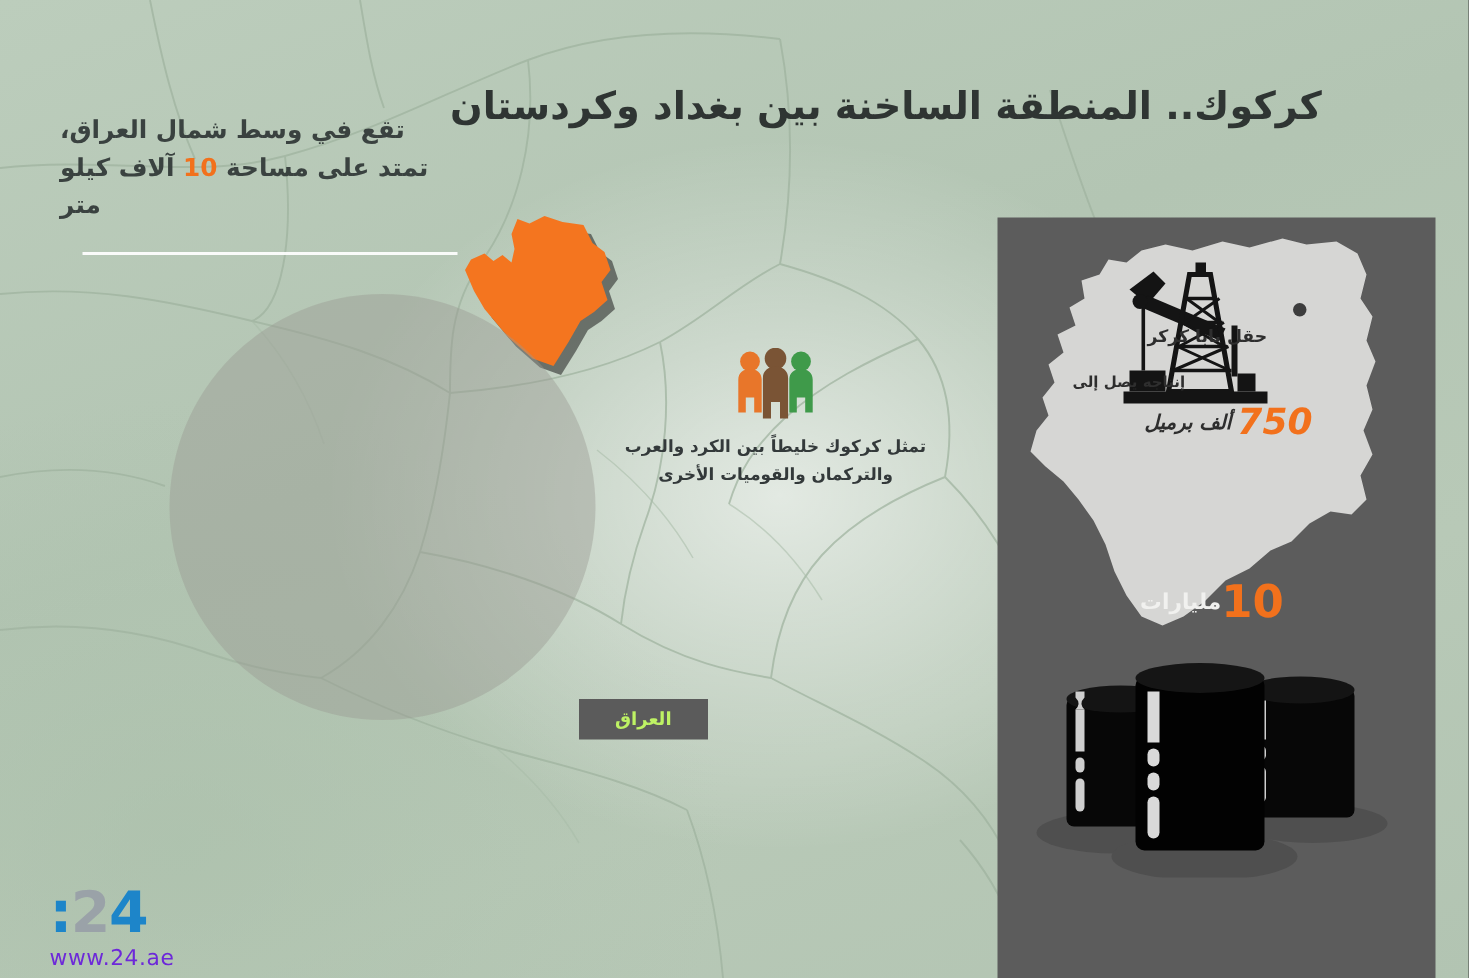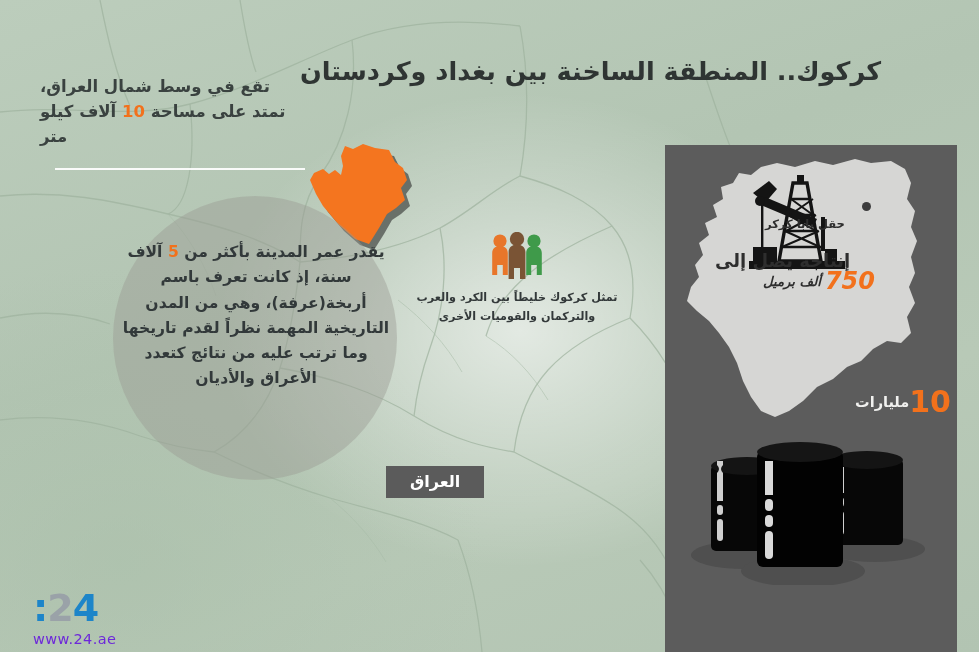--- a/index.html
+++ b/index.html
@@ -99,22 +99,22 @@
     color:#33393a;
     line-height:1.72;
   }
 
   
   .iraq-label{
     position:absolute;
     left:386px; top:466px;
     padding:6px 24px 7px 24px;
     background:#5b5b5b;
-    color:#ffffff;
-    font-size:16px;
+    color:#bef264;
+    font-size:12px;
     font-weight:bold;
     direction:rtl;
     letter-spacing:.3px;
   }
 
   
   .panel{
     position:absolute;
     left:636px; top:145px;
     width:292px; height:549px;
@@ -147,21 +147,21 @@
     font-weight:bold;
     color:#2e2e2e;
   }
 
   .prod-line1{
     position:absolute;
     left:50px; top:105px;
     width:160px;
     text-align:left;
     direction:rtl;
-    font-size:18px;
+    font-size:10px;
     font-weight:bold;
     color:#2e2e2e;
   }
   .prod-line2{
     position:absolute;
     left:40px; top:124px;
     width:170px;
     text-align:right;
     direction:rtl;
     font-size:13.2px;
@@ -175,21 +175,21 @@
     font-size:24px;
     font-weight:bold;
     vertical-align:-3px;
     margin-left:4px;
   }
 
   .reserve-wrap{
     position:absolute;
     left:0; top:242px;
     width:292px;
-    text-align:right;
+    text-align:center;
   }
   .reserve-row1{
     direction:rtl;
     color:#f1f1ef;
     font-size:14.5px;
     font-weight:bold;
     line-height:1;
   }
   .reserve-num{
     color:#f2711c;
@@ -285,23 +285,20 @@
 
   <div class="info-circle"></div>
 
   <div class="headline">كركوك.. المنطقة الساخنة بين بغداد وكردستان</div>
 
   <div class="blurb-topleft">
     <span>تقع في وسط شمال العراق، تمتد على مساحة <span class="num-orange">10</span> آلاف كيلو متر</span>
   </div>
   <div class="rule"></div>
 
-  <div class="circle-text">
-    <span>يقدر عمر المدينة بأكثر من </span><span class="num-orange">5</span><span> آلاف سنة، إذ كانت تعرف باسم أربخة(عرفة)، وهي من المدن التاريخية المهمة نظراً لقدم تاريخها وما ترتب عليه من نتائج كتعدد الأعراق والأديان</span>
-  </div>
 
   <div class="people-block">
     <svg class="people-icons" viewBox="0 0 56 48">
       <g>
         <circle cx="11" cy="9" r="6.6" fill="#e8762a"></circle>
         <path d="M3.2,21 C3.2,16.6 6.6,14 11,14 C15.4,14 18.8,16.6 18.8,21 L18.8,43 L13.8,43 L13.8,33 L8.2,33 L8.2,43 L3.2,43 Z" fill="#e8762a"></path>
       </g>
       <g>
         <circle cx="45" cy="9" r="6.6" fill="#3f9a4a"></circle>
         <path d="M37.2,21 C37.2,16.6 40.6,14 45,14 C49.4,14 52.8,16.6 52.8,21 L52.8,43 L47.8,43 L47.8,33 L42.2,33 L42.2,43 L37.2,43 Z" fill="#3f9a4a"></path>

